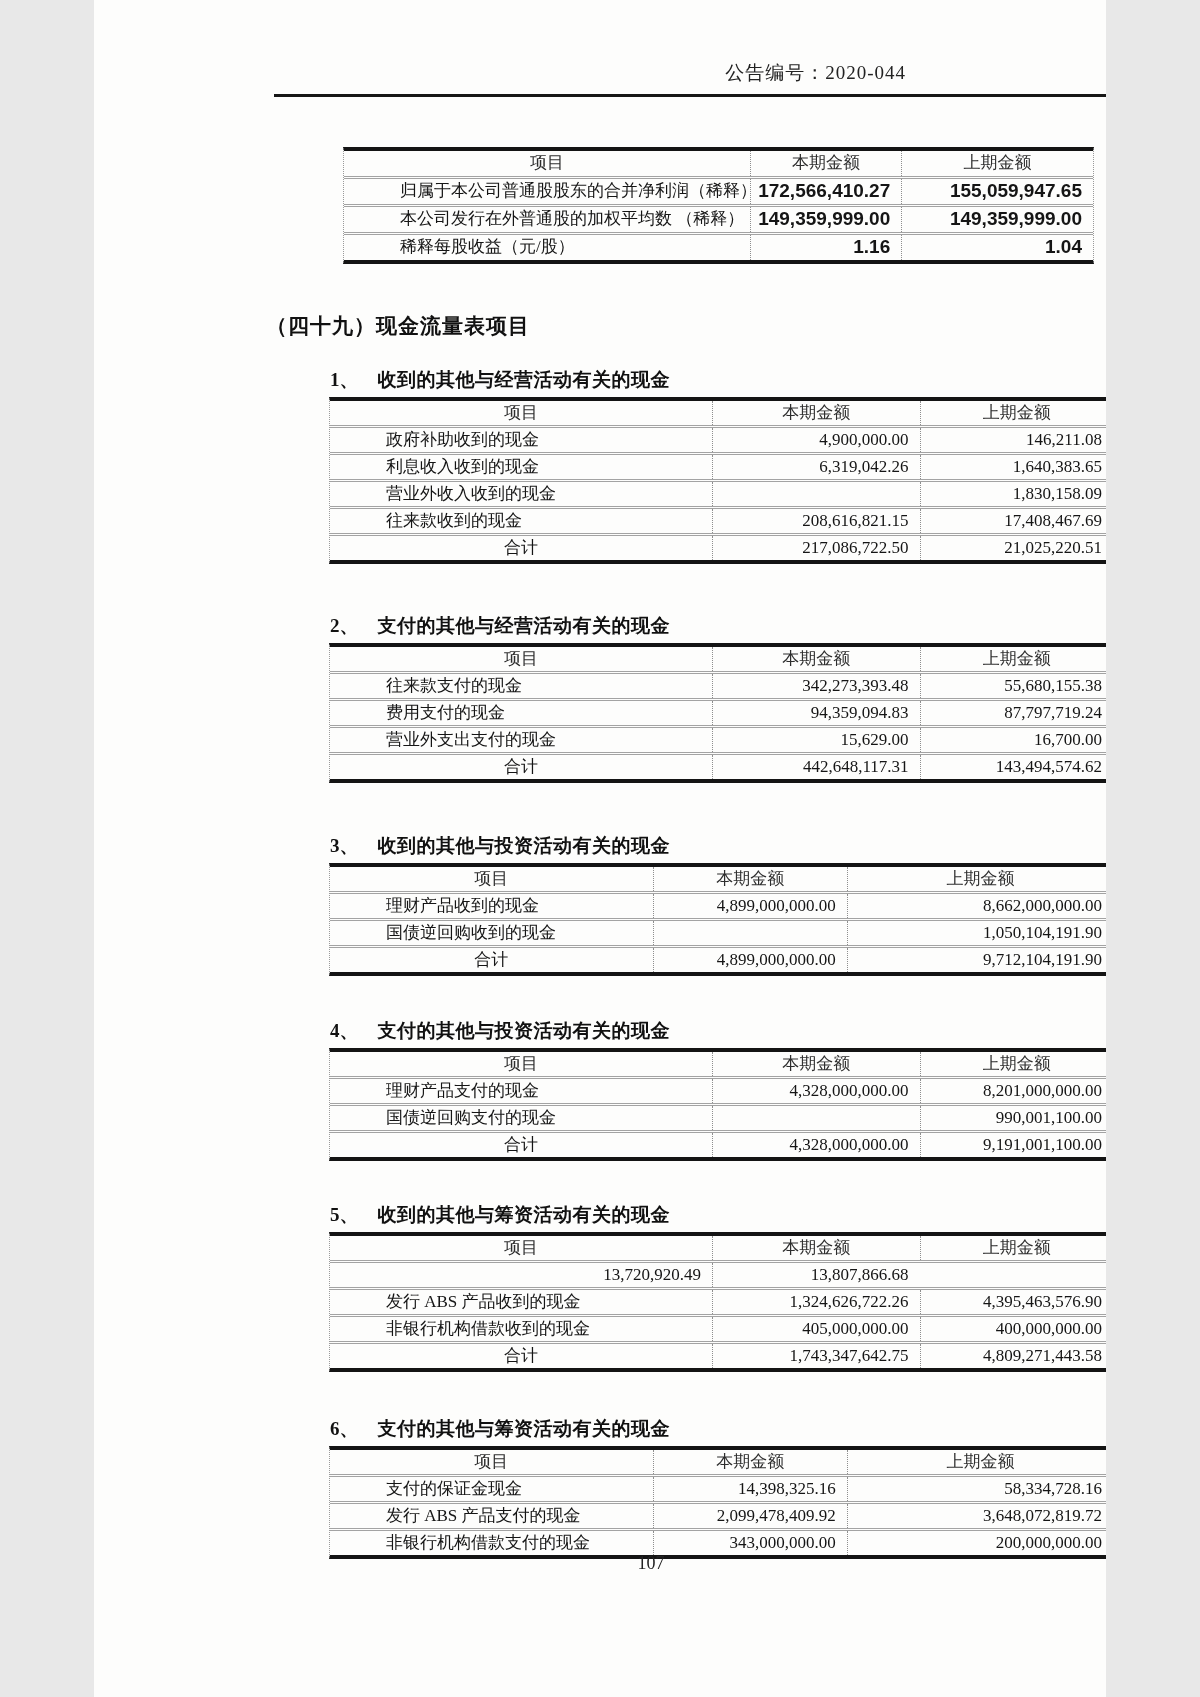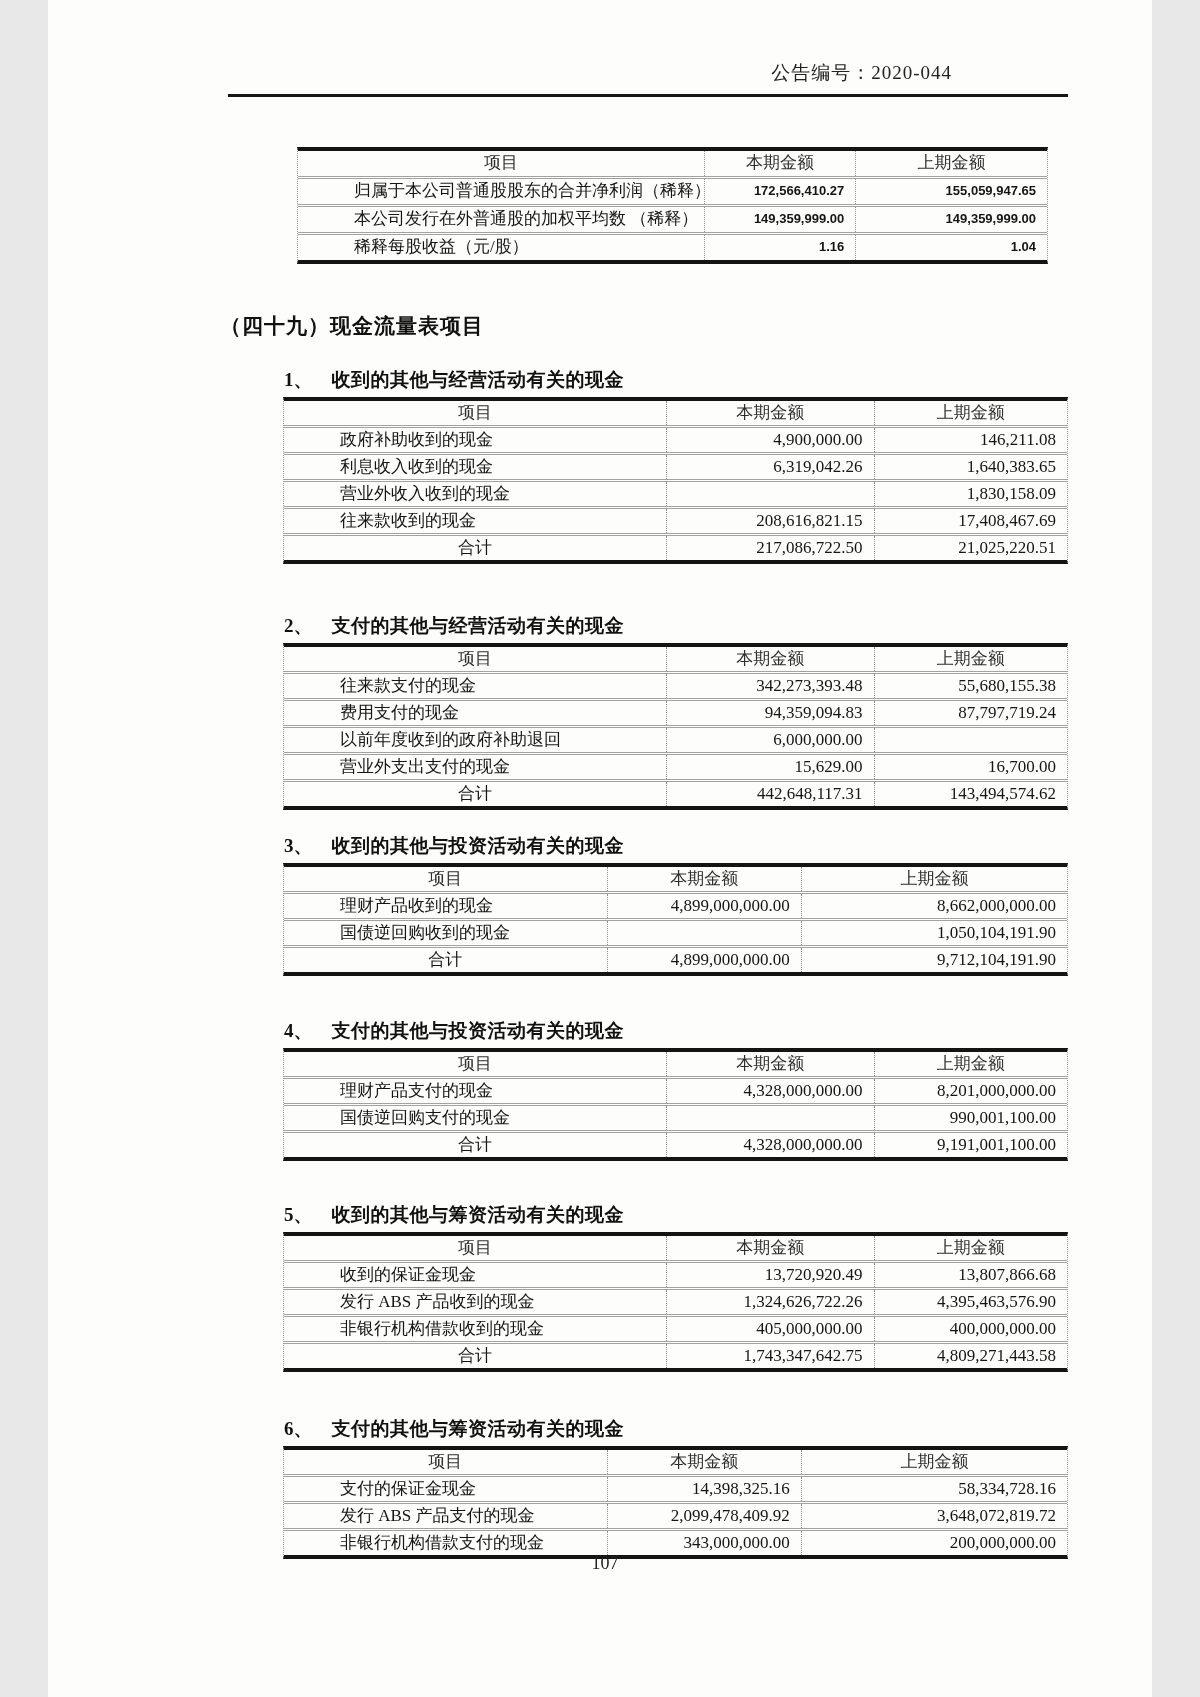--- a/index.html
+++ b/index.html
@@ -1,18 +1,18 @@
 <!DOCTYPE html>
 <html><head>
 <meta charset="utf-8">
 <style>
   html,body{margin:0;padding:0;background:#e8e8e8;}
   .page{
     position:relative;
-    width:1104px;height:1697px;
+    width:1012px;height:1697px;
     background:#fdfdfc;
     margin:0 auto;
     font-family:"Liberation Serif", serif;
     color:#151515;
     overflow:hidden;
   }
   .ann-no{
     position:absolute;top:60px;right:200px;
     font-size:19px;letter-spacing:1px;color:#222;
   }
@@ -46,21 +46,21 @@
   .cell.center{text-align:center;padding:0;}
   .trow.head .cell{text-align:center;padding:0;color:#2e2e2e;}
   
   .cols-top{grid-template-columns:54.2% 20.2% 25.6%;}
   .cols-a{grid-template-columns:48.8% 26.5% 24.7%;}
   .cols-b{grid-template-columns:41.2% 24.8% 34.0%;}
   
   .top-tbl .trow{height:25px;line-height:24px;}
   .top-tbl .cell.num{
     font-family:"Liberation Sans", sans-serif;
-    font-weight:bold;font-size:13px;
+    font-weight:bold;font-size:19px;
   }
   
   .main-heading{
     position:absolute;left:172px;top:312px;
     font-size:21px;font-weight:bold;color:#111;
     letter-spacing:1px;
   }
   .sec-head{
     position:absolute;left:236px;height:24px;line-height:24px;
     font-size:19px;font-weight:bold;color:#111;
@@ -156,25 +156,20 @@
           <div class="cell item">往来款支付的现金</div>
           <div class="cell num">342,273,393.48</div>
           <div class="cell num">55,680,155.38</div>
         </div>
         <div class="trow cols-a">
           <div class="cell item">费用支付的现金</div>
           <div class="cell num">94,359,094.83</div>
           <div class="cell num">87,797,719.24</div>
         </div>
         <div class="trow cols-a">
-          <div class="cell item">以前年度收到的政府补助退回</div>
-          <div class="cell num">6,000,000.00</div>
-          <div class="cell num"></div>
-        </div>
-        <div class="trow cols-a">
           <div class="cell item">营业外支出支付的现金</div>
           <div class="cell num">15,629.00</div>
           <div class="cell num">16,700.00</div>
         </div>
         <div class="trow cols-a total">
           <div class="cell center">合计</div>
           <div class="cell num">442,648,117.31</div>
           <div class="cell num">143,494,574.62</div>
         </div>
       </div>
@@ -234,21 +229,20 @@
         <span class="sec-no">5、</span>
         <span class="sec-title">收到的其他与筹资活动有关的现金</span>
       </div>
       <div class="tbl" style="left: 235px; top: 1232px; width: 785px;">
         <div class="trow cols-a head">
           <div class="cell center">项目</div>
           <div class="cell center">本期金额</div>
           <div class="cell center">上期金额</div>
         </div>
         <div class="trow cols-a">
-          <div class="cell item">收到的保证金现金</div>
           <div class="cell num">13,720,920.49</div>
           <div class="cell num">13,807,866.68</div>
         </div>
         <div class="trow cols-a">
           <div class="cell item">发行 ABS 产品收到的现金</div>
           <div class="cell num">1,324,626,722.26</div>
           <div class="cell num">4,395,463,576.90</div>
         </div>
         <div class="trow cols-a">
           <div class="cell item">非银行机构借款收到的现金</div>

